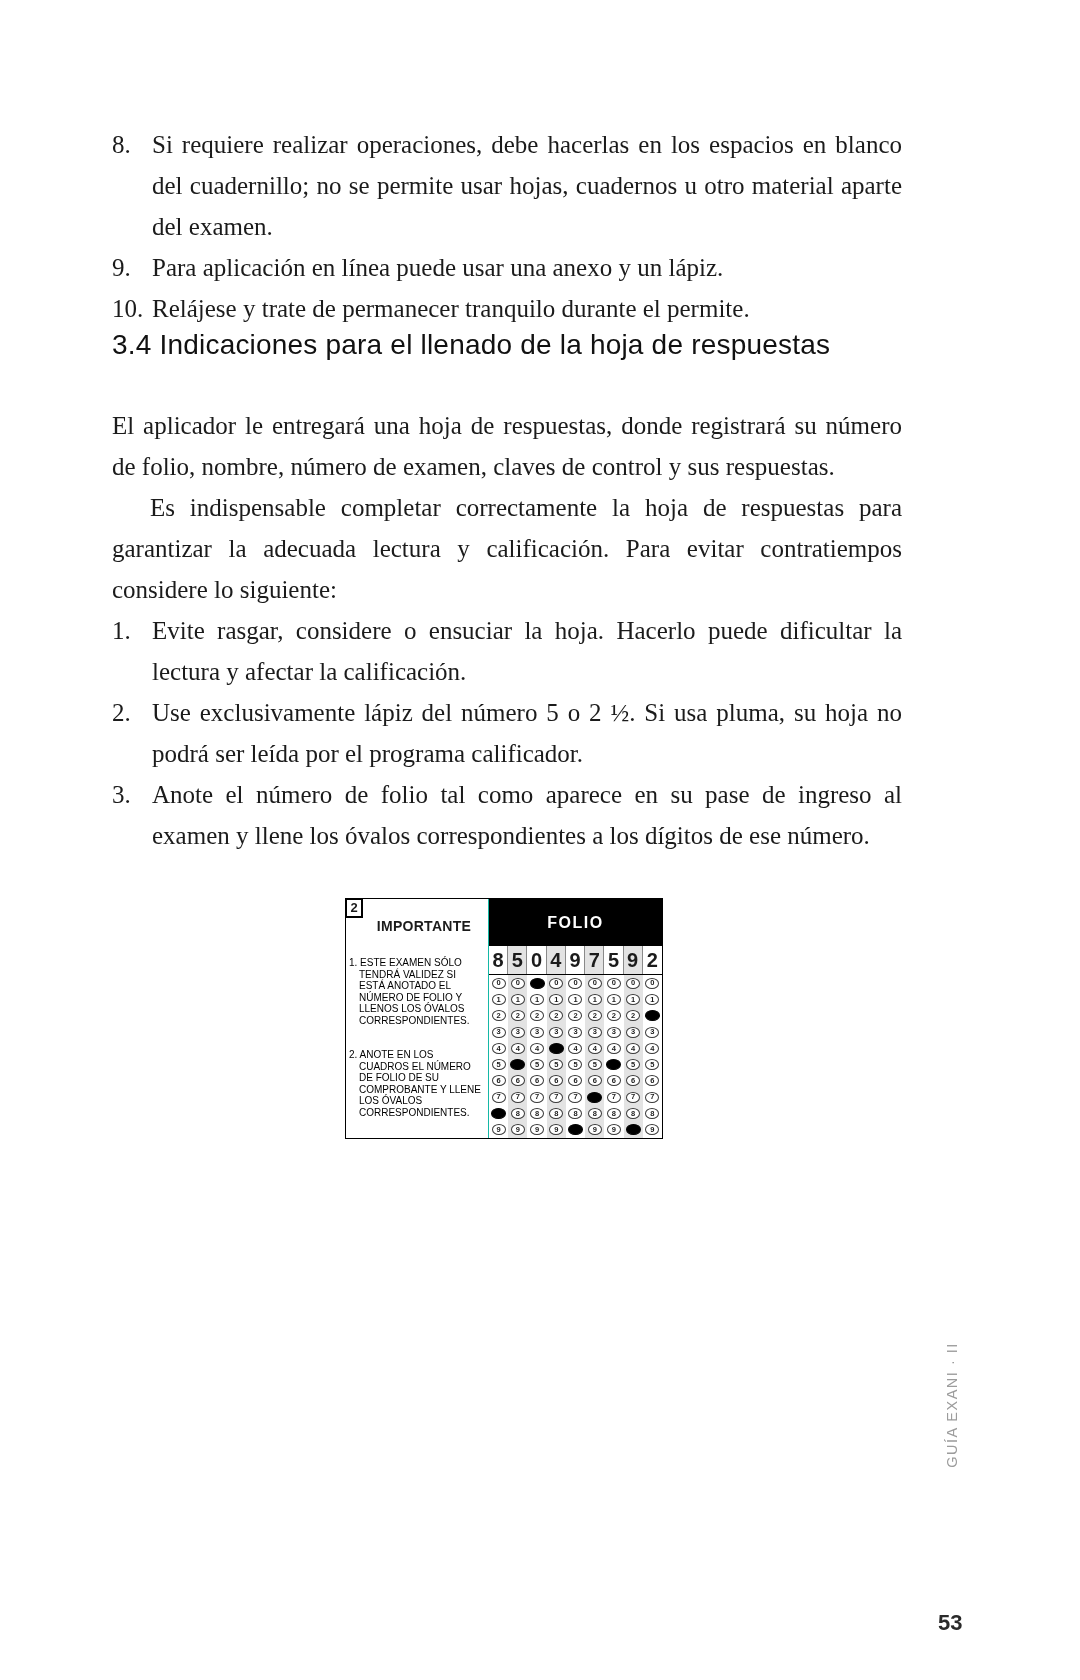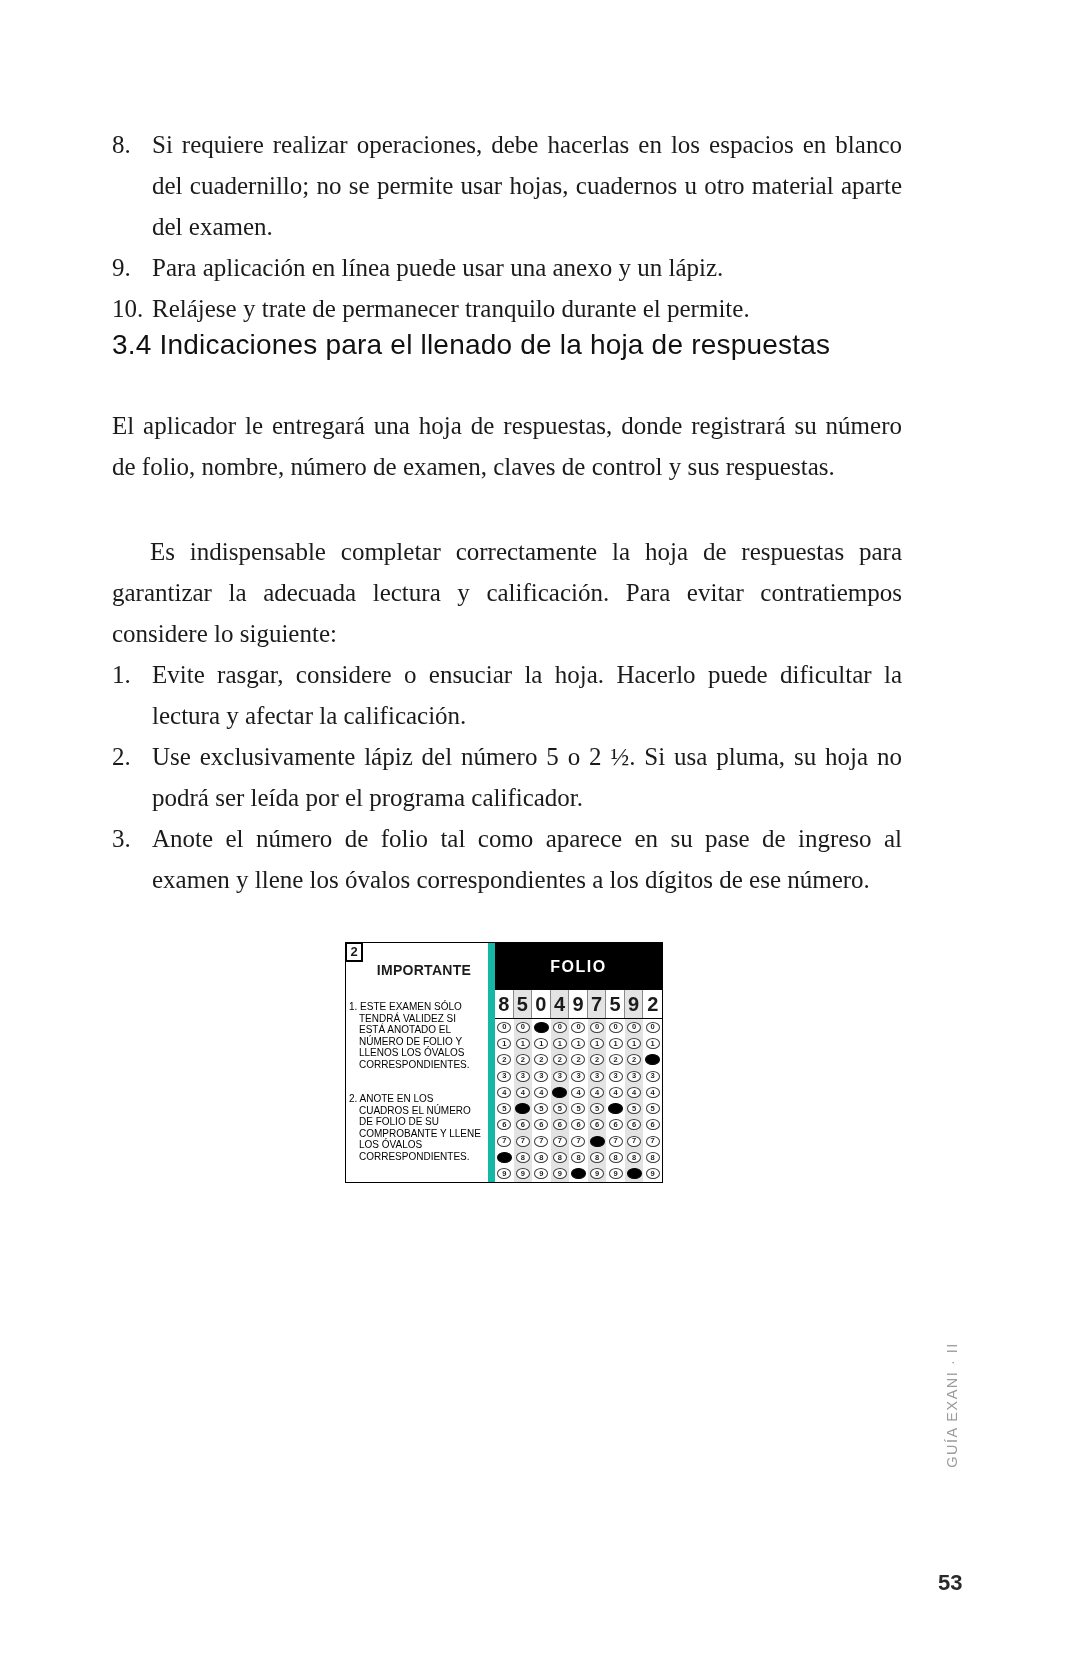--- a/index.html
+++ b/index.html
@@ -17,21 +17,21 @@
 
   
   .section-heading {
     font-family:"Liberation Sans", sans-serif;
     font-size:28px; font-weight:500; color:#111;
     letter-spacing:0.2px;
   }
 
   
   .paragraphs { margin-top:44px; font-size:25px; line-height:41px; }
-  .para { text-align:justify; hyphens:auto;margin-top:44px; }
+  .para { text-align:justify; hyphens:auto; }
   .para + .para { text-indent:38px; }
 
   
   .answer-sheet {
     margin:42px 0 0 233px; width:318px; height:241px;
     display:flex; border:1px solid #000; background:#fff;
     font-family:"Liberation Sans", sans-serif; position:relative;
   }
   .sheet-left { width:142px; position:relative; padding:2px 5px 0 3px; }
   .corner-box {
@@ -40,21 +40,21 @@
     font-size:13px; font-weight:bold; text-align:center; line-height:16px;
   }
   .importante {
     font-weight:bold; font-size:14px; text-align:center;
     margin:17px 0 4px 16px; letter-spacing:0.3px;
   }
   .instr {
     font-size:10px; line-height:11.5px; color:#000;
     padding-left:10px; text-indent:-10px; margin-bottom:6px;margin-top:23px;
   }
-  .sheet-right { flex:1; display:flex; flex-direction:column; border-left:7px solid #14b8a6; background:#fff; }
+  .sheet-right { flex:1; display:flex; flex-direction:column; border-left:1px solid #14b8a6; background:#fff; }
   .folio-header {
     height:47px; background:#000; color:#fff; font-weight:bold;
     font-size:16px; letter-spacing:1.5px;
     display:flex; align-items:center; justify-content:center;
   }
   .digit-row {
     display:grid; grid-template-columns:repeat(9,1fr);
     height:29px; border-bottom:1px solid #000;
   }
   .digit-cell {
@@ -74,21 +74,21 @@
   .bubble.filled { background:#000; border-color:#000; width:15px; height:11px; }
 
   
   .side-label {
     position:absolute; left:952px; top:1405px;
     transform:translate(-50%,-50%) rotate(-90deg); transform-origin:center;
     white-space:nowrap; font-family:"Liberation Sans", sans-serif;
     font-size:14.5px; letter-spacing:1.5px; color:#9c9c9c;
   }
   .page-number {
-    position:absolute; left:938px; top:1570px;
+    position:absolute; left:938px; top:1610px;
     font-family:"Liberation Sans", sans-serif;
     font-size:22px; font-weight:bold; color:#2a2a2a;
   }
 </style>
 </head>
 <body>
 
 <div class="content">
 
   <div class="top-list">

